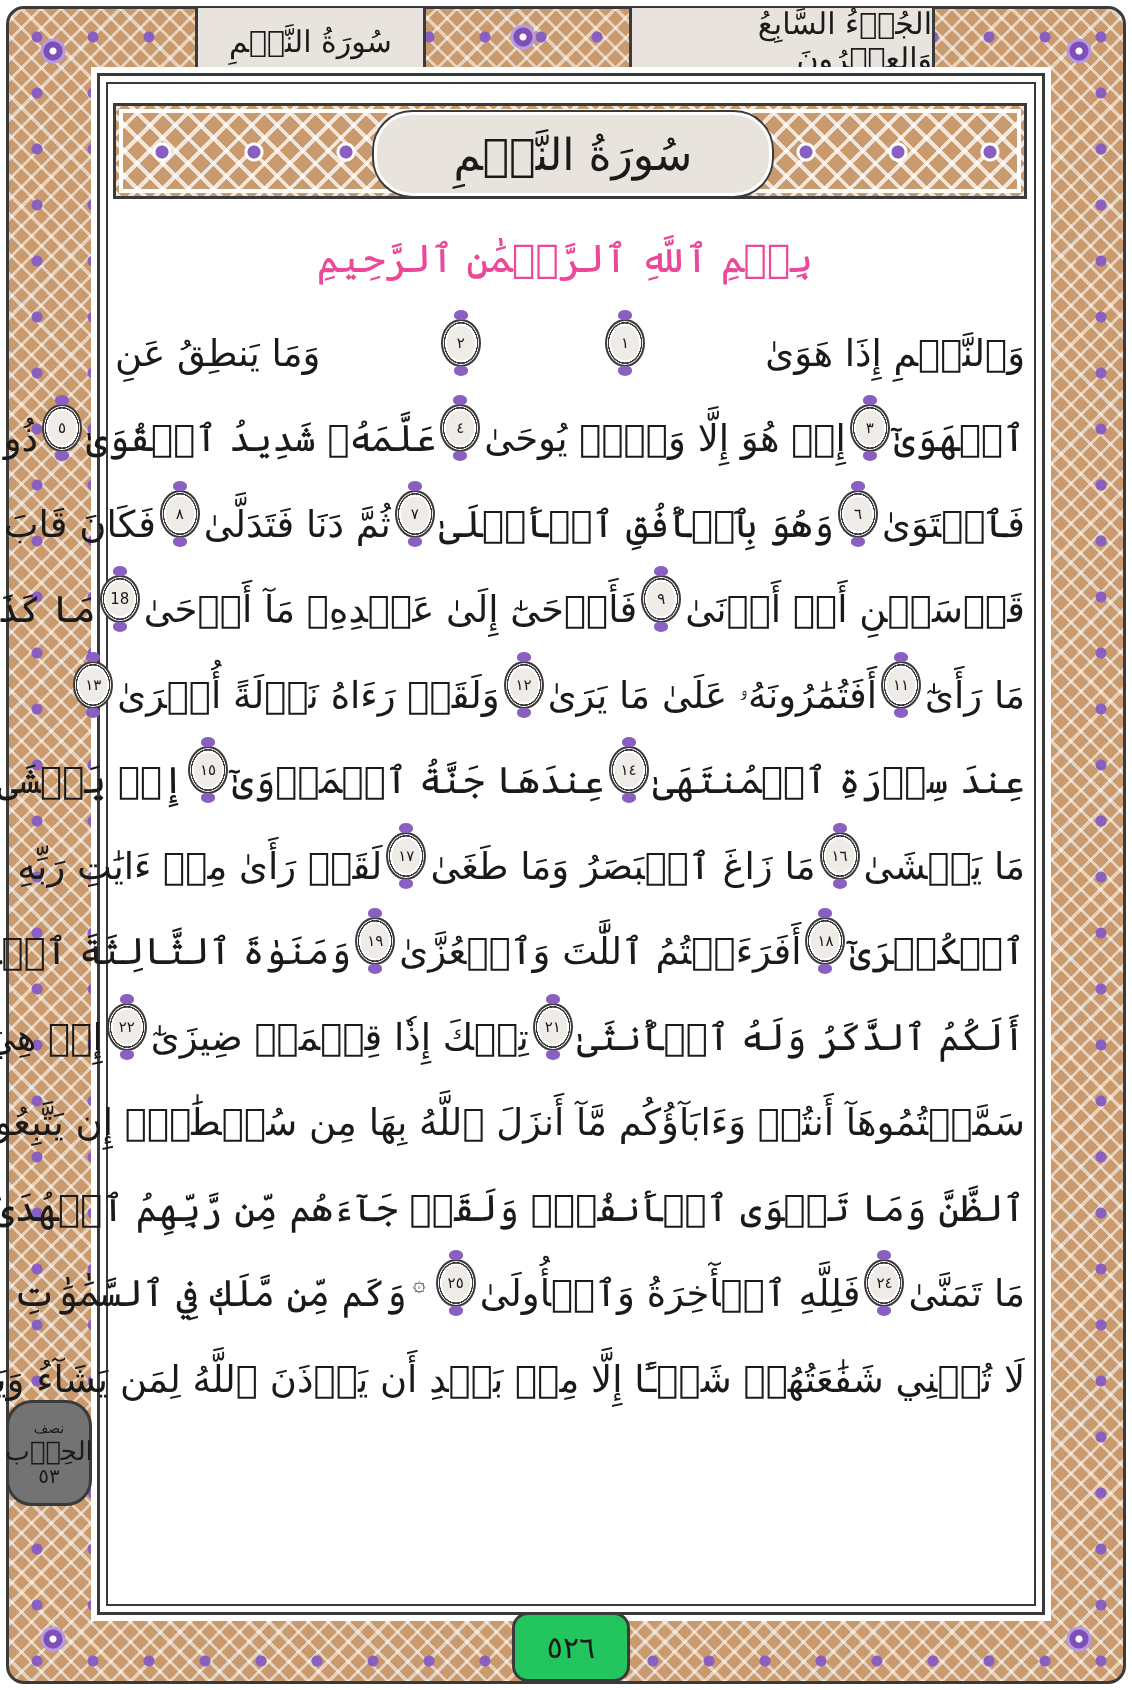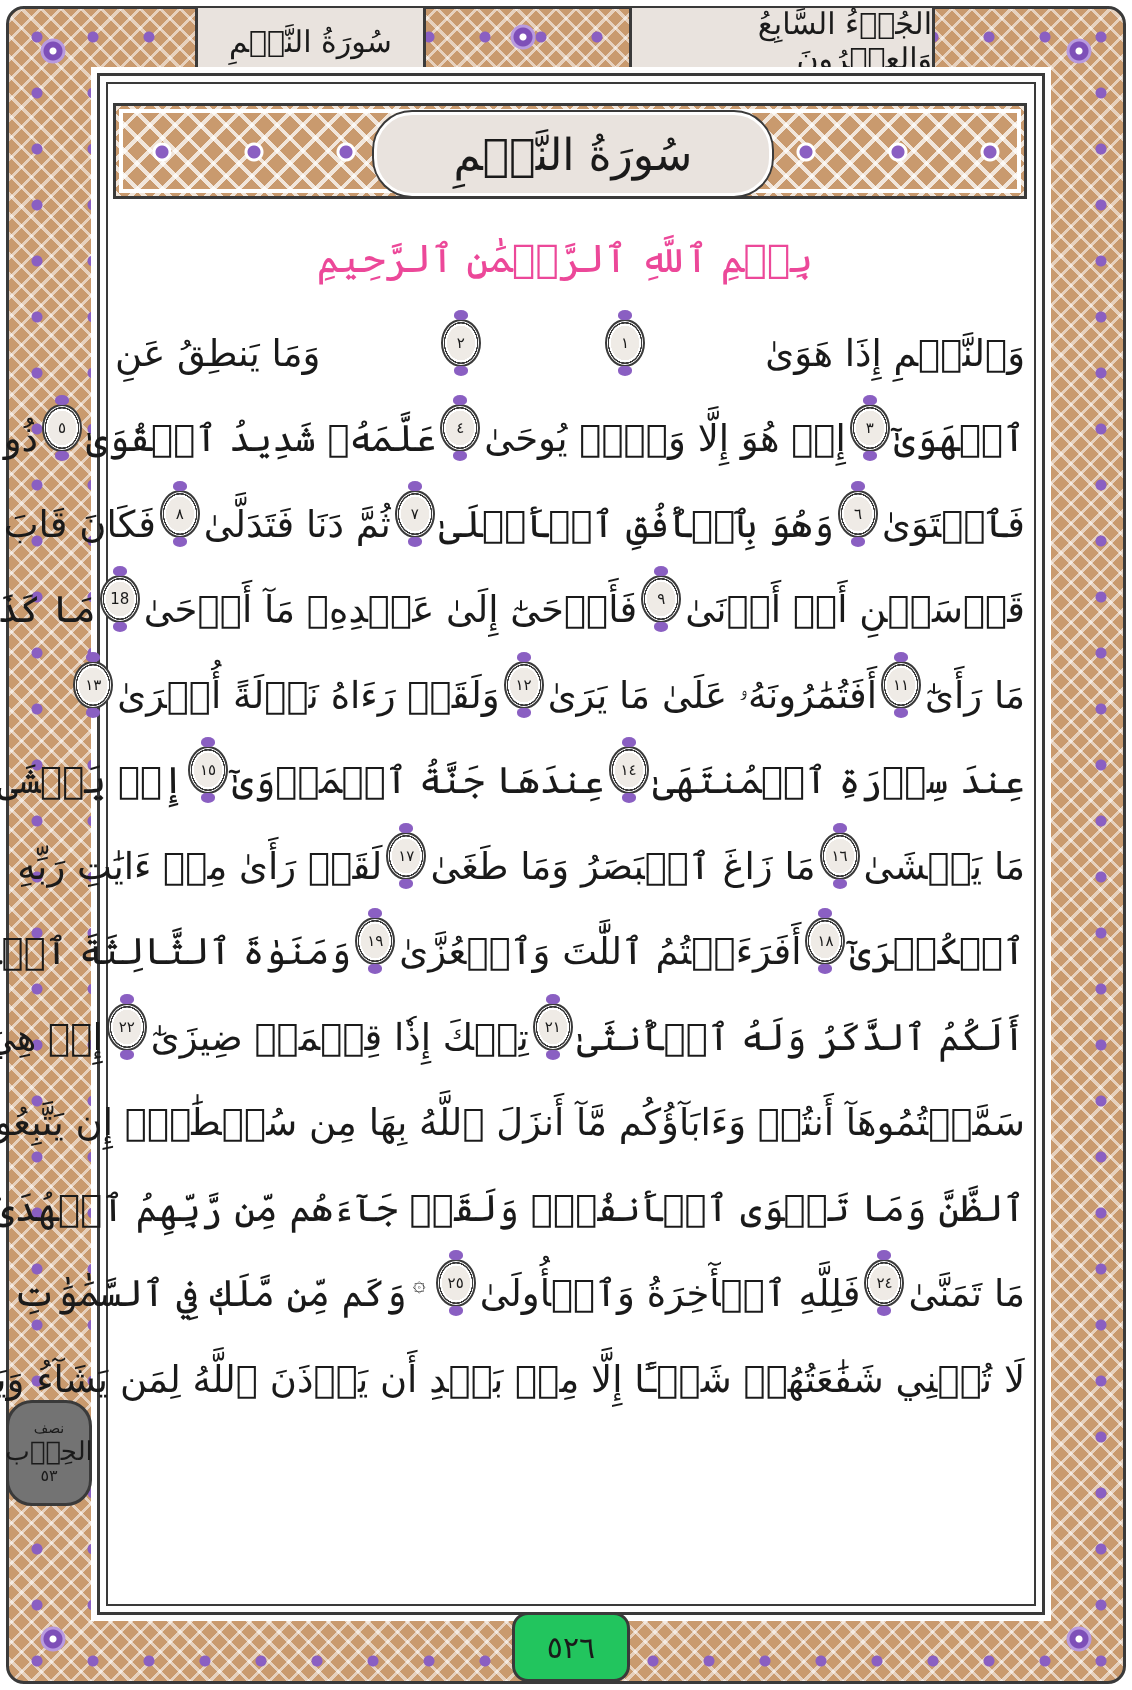--- a/index.html
+++ b/index.html
@@ -97,21 +97,21 @@
 
   
   .hizb {
     position: absolute; left: 6px; top: 1400px; width: 80px; height: 100px;
     background: #737373; border: 3px solid #3a3a3a; border-radius: 26px;
     display: flex; flex-direction: column; align-items: center; justify-content: center;
     direction: rtl; color: #1a1a1a;
   }
   .hizb .t1 { font-size: 14px; line-height: 16px; }
   .hizb .t2 { font-size: 26px; line-height: 30px; }
-  .hizb .t3 { font-size: 16px; line-height: 20px; font-family: "DejaVu Sans", sans-serif; }
+  .hizb .t3 { font-size: 20px; line-height: 20px; font-family: "DejaVu Sans", sans-serif; }
 
   
   .page-num {
     position: absolute; left: 512px; top: 1612px; width: 112px; height: 64px;
     background: #22c55e; border: 3px solid #3a3a3a; border-radius: 16px;
     display: flex; align-items: center; justify-content: center;
     font-family: "DejaVu Sans", sans-serif; font-size: 30px; color: #1a1a1a;
     direction: rtl;
   }
 </style>

